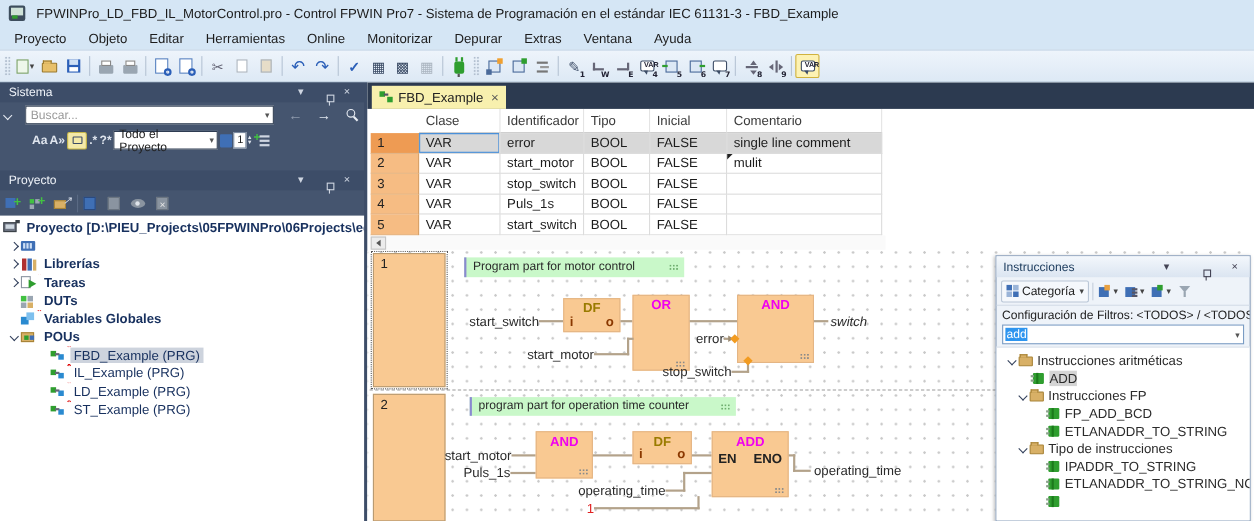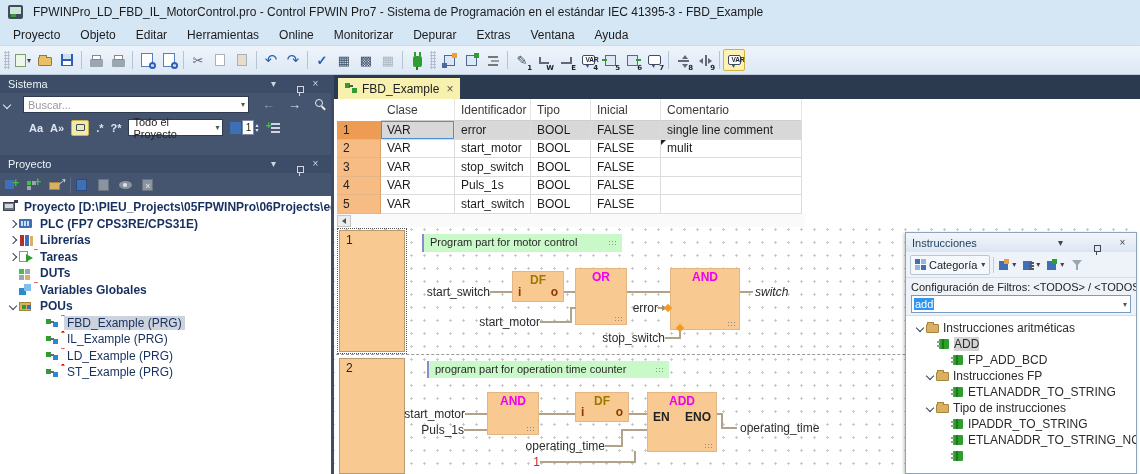--- a/index.html
+++ b/index.html
@@ -53,21 +53,21 @@
   .dk{border-color:#33405c}
   .srow{height:23px;display:flex;align-items:center;gap:13px;padding:0 4px}
   .sinput{flex:none;width:226px;height:17px;background:#fff;border:1px solid #2e3c52;display:flex;align-items:center}
   .sinput input{flex:1;border:none;outline:none;font-size:11px;padding:0 4px;color:#444;font-family:"Liberation Sans",sans-serif}
   .sinput input::placeholder{color:#9a9a9a}
   .scaret{font-size:8px;color:#555;padding:0 3px}
   .navarr{font-size:13px;line-height:13px}
   .mag{width:13px;height:13px;position:relative}
   .mag:before{content:"";position:absolute;width:6px;height:6px;border:1.5px solid #e8edf4;border-radius:50%;left:1px;top:1px}
   .mag:after{content:"";position:absolute;width:5px;height:1.5px;background:#e8edf4;transform:rotate(45deg);left:7px;top:9px}
-  .orow{height:23px;display:flex;align-items:center;gap:7px;padding-left:29px}
+  .orow{height:23px;display:flex;align-items:center;gap:2px;padding-left:29px}
   .obt{color:#dfe5ee;font-size:11px;font-weight:700}
   .obubble{width:18px;height:16px;background:#f3e9a8;border:1px solid #c8b84a;border-radius:2px;display:flex;align-items:center;justify-content:center}
   .obubble i{width:9px;height:7px;border:1.5px solid #3c4c66;border-radius:1px;display:block;position:relative}
   .scope{width:95px;height:17px;background:#fff;border:1px solid #2e3c52;font-size:11px;color:#222;display:flex;align-items:center;padding-left:4px}
   .scope .sp{flex:1}
   .cnt{display:flex;align-items:center;gap:1px}
   .cnt .ic1{width:11px;height:12px;background:#3f6fb5;border-radius:1px}
   .cnt .num{width:12px;height:15px;background:#fff;border:1px solid #7b8aa0;font-size:10px;color:#222;text-align:center;line-height:14px}
   .cnt .ud{display:flex;flex-direction:column;font-size:6px;color:#dfe5ee;line-height:5px}
   .addlist{position:relative;width:15px;height:13px}
@@ -163,21 +163,21 @@
 </head>
 <body>
 
 <div class="app">
 
   <div class="titlebar">
     <span class="appico">
         <i></i>
         <b></b>
       </span>
-    <span>FPWINPro_LD_FBD_IL_MotorControl.pro - Control FPWIN Pro7 - Sistema de Programación en el estándar IEC 41395-3 - FBD_Example</span>
+    <span>FPWINPro_LD_FBD_IL_MotorControl.pro - Control FPWIN Pro7 - Sistema de Programación en el estándar IEC 61131-3 - FBD_Example</span>
   </div>
 
   <div class="menubar">
     <span>Proyecto</span>
     <span>Objeto</span>
     <span>Editar</span>
     <span>Herramientas</span>
     <span>Online</span>
     <span>Monitorizar</span>
     <span>Depurar</span>
@@ -436,21 +436,20 @@
         <div class="trow bold" style="padding-left:6px">
           <span class="chsp">
               <span class="chr dk"></span>
             </span>
           <span class="mini">
               <i style="left:0;top:2px;width:13px;height:9px;background:#3f6fb5;border-radius:1px"></i>
               <i style="left:2px;top:4px;width:2px;height:5px;background:#cfe0f5"></i>
               <i style="left:5px;top:4px;width:2px;height:5px;background:#cfe0f5"></i>
               <i style="left:8px;top:4px;width:2px;height:5px;background:#cfe0f5"></i>
             </span>
-          <span class="lbl">PLC (FP7 CPS3RE/CPS31E)</span>
         </div>
         <div class="trow bold" style="padding-left:6px">
           <span class="chsp">
               <span class="chr dk"></span>
             </span>
           <span class="mini">
               <i style="left:1px;top:1px;width:4px;height:11px;background:#b03030"></i>
               <i style="left:6px;top:1px;width:4px;height:11px;background:#3f6fb5"></i>
               <i style="left:11px;top:2px;width:3px;height:10px;background:#d8b066"></i>
             </span>
@@ -624,21 +623,21 @@
         <div class="lab lr" style="left:66px;top:57px;width:90px">start_switch</div>
         <div class="wh" style="left:156px;top:63px;width:22px"></div>
 
         <div class="fblock" style="left:178px;top:43px;width:52px;height:31px">
           <span class="btitle df">DF</span>
           <span class="pinl">i</span>
           <span class="pinr">o</span>
         </div>
         <div class="wh" style="left:230px;top:63px;width:11px"></div>
 
-        <div class="fblock" style="left:241px;top:40px;width:52px;height:57px">
+        <div class="fblock" style="left:241px;top:40px;width:52px;height:69px">
           <span class="btitle mg">OR</span>
           <span class="grip"></span>
         </div>
         <div class="wh" style="left:293px;top:63px;width:43px"></div>
 
         <div class="lab lr" style="left:116px;top:87px;width:90px">start_motor</div>
         <div class="wh" style="left:206px;top:93px;width:32px"></div>
         <div class="wv" style="left:236px;top:79px;height:16px"></div>
         <div class="wh" style="left:236px;top:79px;width:6px"></div>
 
@@ -767,39 +766,39 @@
             <span class="foldr"></span>
             <span>Instrucciones aritméticas</span>
           </div>
           <div class="irow" style="padding-left:33px">
             <span class="instic">
                 <i></i>
                 <b></b>
               </span>
             <span class="isel">ADD</span>
           </div>
-          <div class="irow" style="padding-left:47px">
-            <span class="instic">
-                <i></i>
-                <b></b>
-              </span>
-            <span>FP_ADD_BCD</span>
-          </div>
           <div class="irow" style="padding-left:17px">
             <span class="chsp">
                 <span class="chd dk"></span>
               </span>
             <span class="foldr"></span>
             <span>Instrucciones FP</span>
           </div>
           <div class="irow" style="padding-left:47px">
             <span class="instic">
                 <i></i>
                 <b></b>
               </span>
+            <span>FP_ADD_BCD</span>
+          </div>
+          <div class="irow" style="padding-left:47px">
+            <span class="instic">
+                <i></i>
+                <b></b>
+              </span>
             <span>ETLANADDR_TO_STRING</span>
           </div>
           <div class="irow" style="padding-left:17px">
             <span class="chsp">
                 <span class="chd dk"></span>
               </span>
             <span class="foldr"></span>
             <span>Tipo de instrucciones</span>
           </div>
           <div class="irow" style="padding-left:47px">

